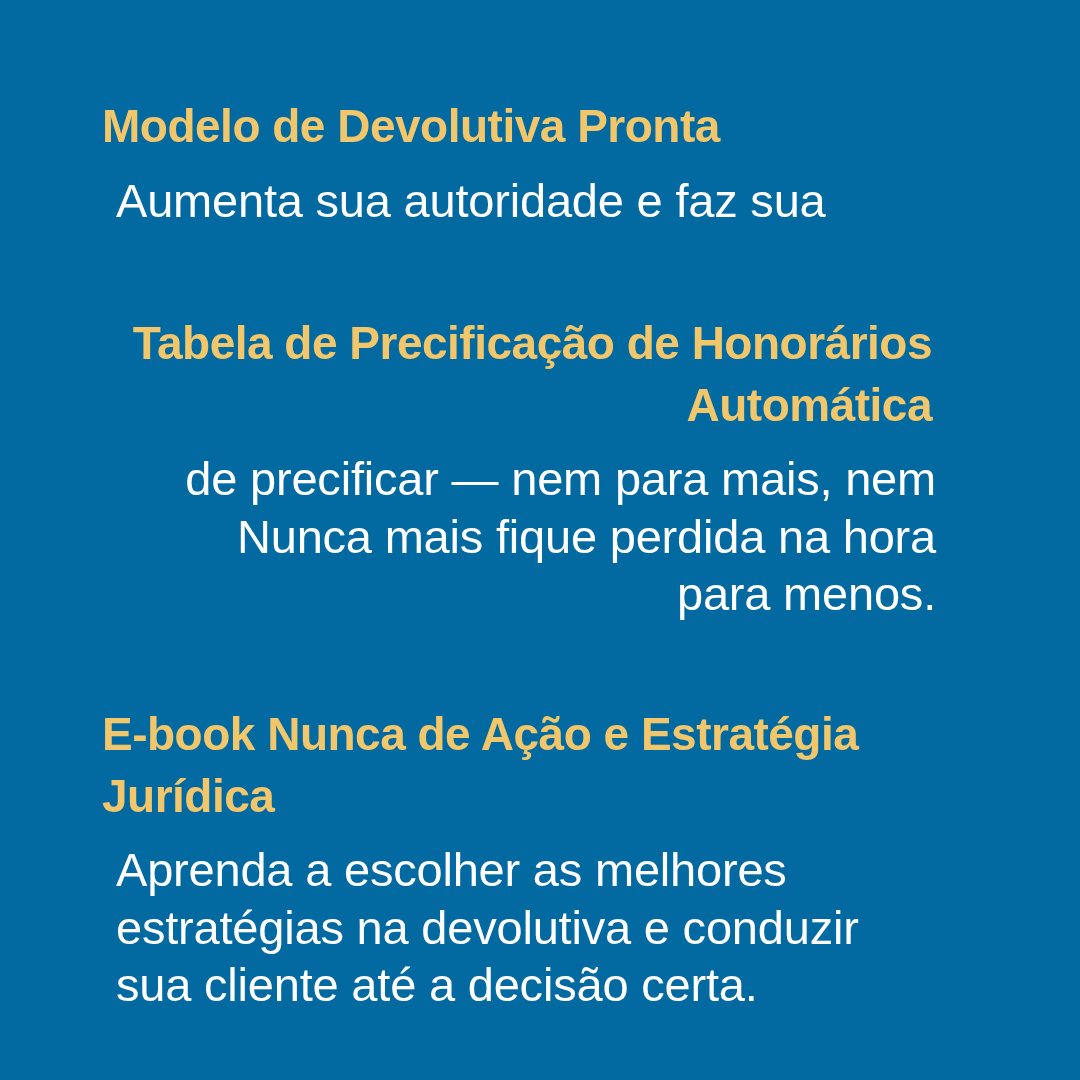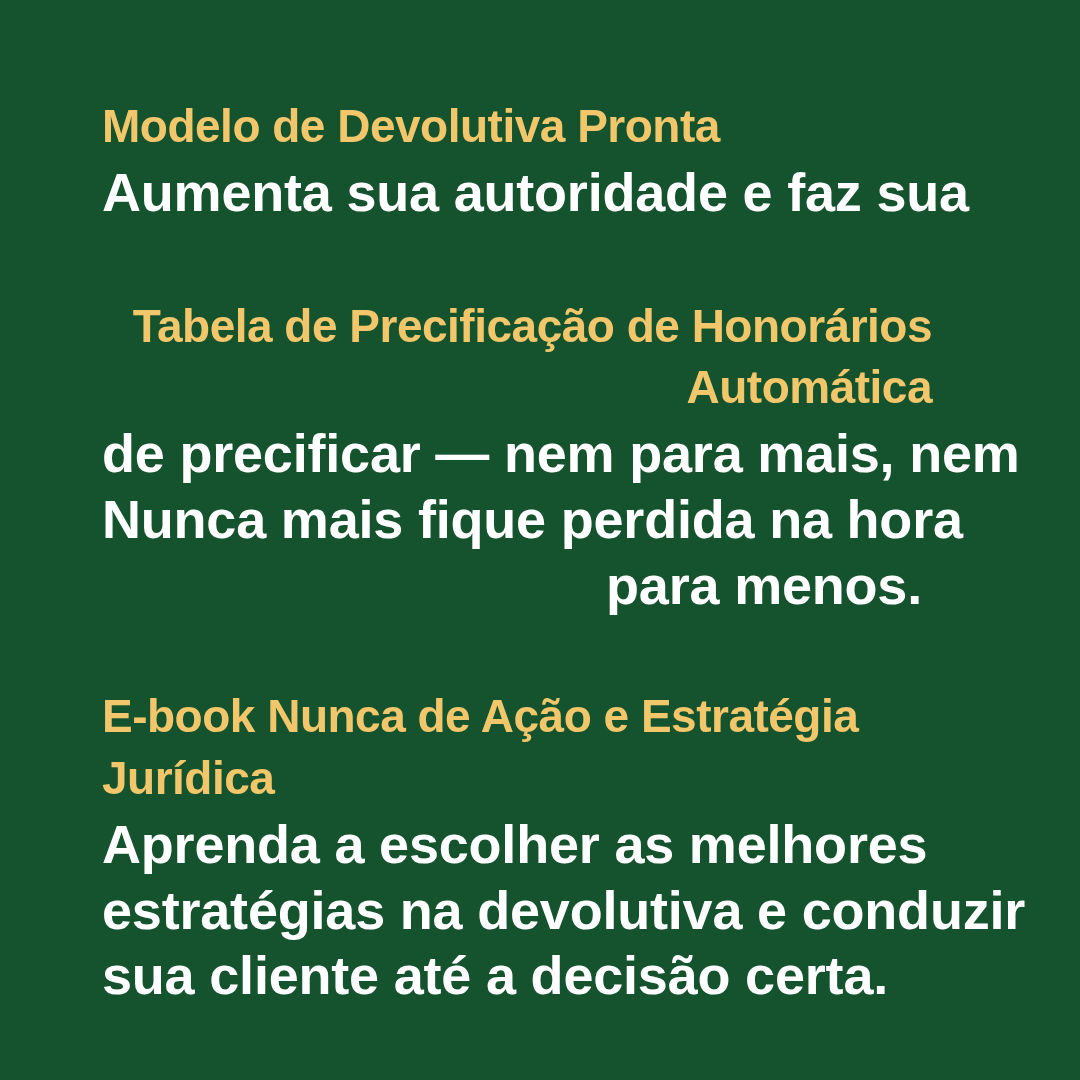--- a/index.html
+++ b/index.html
@@ -10,21 +10,21 @@
     width: 1080px;
     height: 1080px;
     background: #050505;
     font-family: "Liberation Sans", sans-serif;
     overflow: hidden;
   }
   .slide {
     position: relative;
     width: 1080px;
     height: 1080px;
-    background: #14532d;
+    background: #0369a1;
     box-sizing: border-box;
     padding: 96px 100px 60px 102px;
     display: flex;
     flex-direction: column;
     justify-content: flex-start;
   }
   .benefit-block {
     margin-bottom: 56px;
   }
   .benefit-block:last-child {
@@ -34,25 +34,25 @@
     color: #f2c66a;
     font-size: 46px;
     font-weight: bold;
     line-height: 1.34;
     letter-spacing: -0.5px;
     margin: 0 0 2px 0;
     max-width: 830px;
   }
   .benefit-desc {
     color: #ffffff;
-    font-size: 54px;
-    font-weight: 700;
+    font-size: 47px;
+    font-weight: 400;
     line-height: 1.22;
     letter-spacing: -0.2px;
-    margin: 0;
+    margin: 14px;
     max-width: 820px;
   }
   .benefit-desc .line {
     display: block;
     white-space: nowrap;
   }
   .block-1 { margin-bottom: 70px; }
   .block-2 { margin-bottom: 68px; text-align: right; }
 </style>
 </head>

